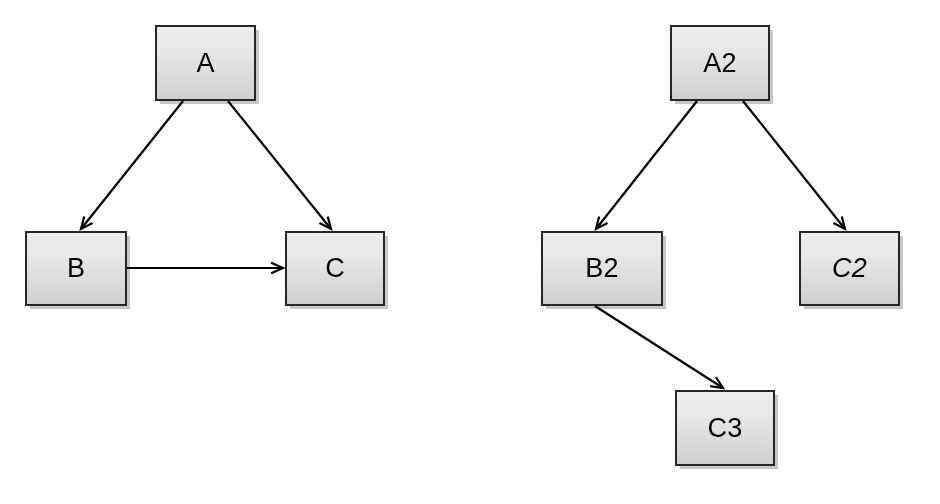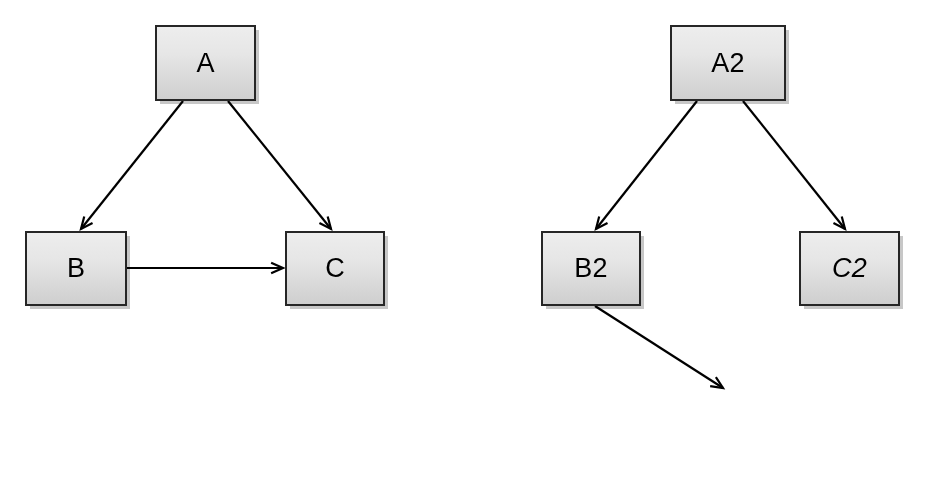--- a/index.html
+++ b/index.html
@@ -85,26 +85,29 @@
   </div>
 
   <div class="node" style="left: 25px; top: 231px; width: 102px; height: 75px;">
     <span class="node-label">B</span>
   </div>
 
   <div class="node" style="left: 285px; top: 231px; width: 100px; height: 75px;">
     <span class="node-label">C</span>
   </div>
 
-  <div class="node" style="left: 670px; top: 25px; width: 116px; height: 76px;">
+  <div class="node" style="left: 670px; top: 25px; width: 100px; height: 76px;">
     <span class="node-label">A2</span>
   </div>
 
-  <div class="node" style="left: 541px; top: 231px; width: 100px; height: 75px;">
+  <div class="node" style="left: 541px; top: 231px; width: 122px; height: 75px;">
     <span class="node-label">B2</span>
   </div>
 
   <div class="node" style="left: 799px; top: 231px; width: 101px; height: 75px; font-style: italic;">
     <span class="node-label">C2</span>
   </div>
 
+  <div class="node" style="left: 675px; top: 390px; width: 100px; height: 76px;">
+    <span class="node-label">C3</span>
+  </div>
 
 </div>
 
 </body></html>

